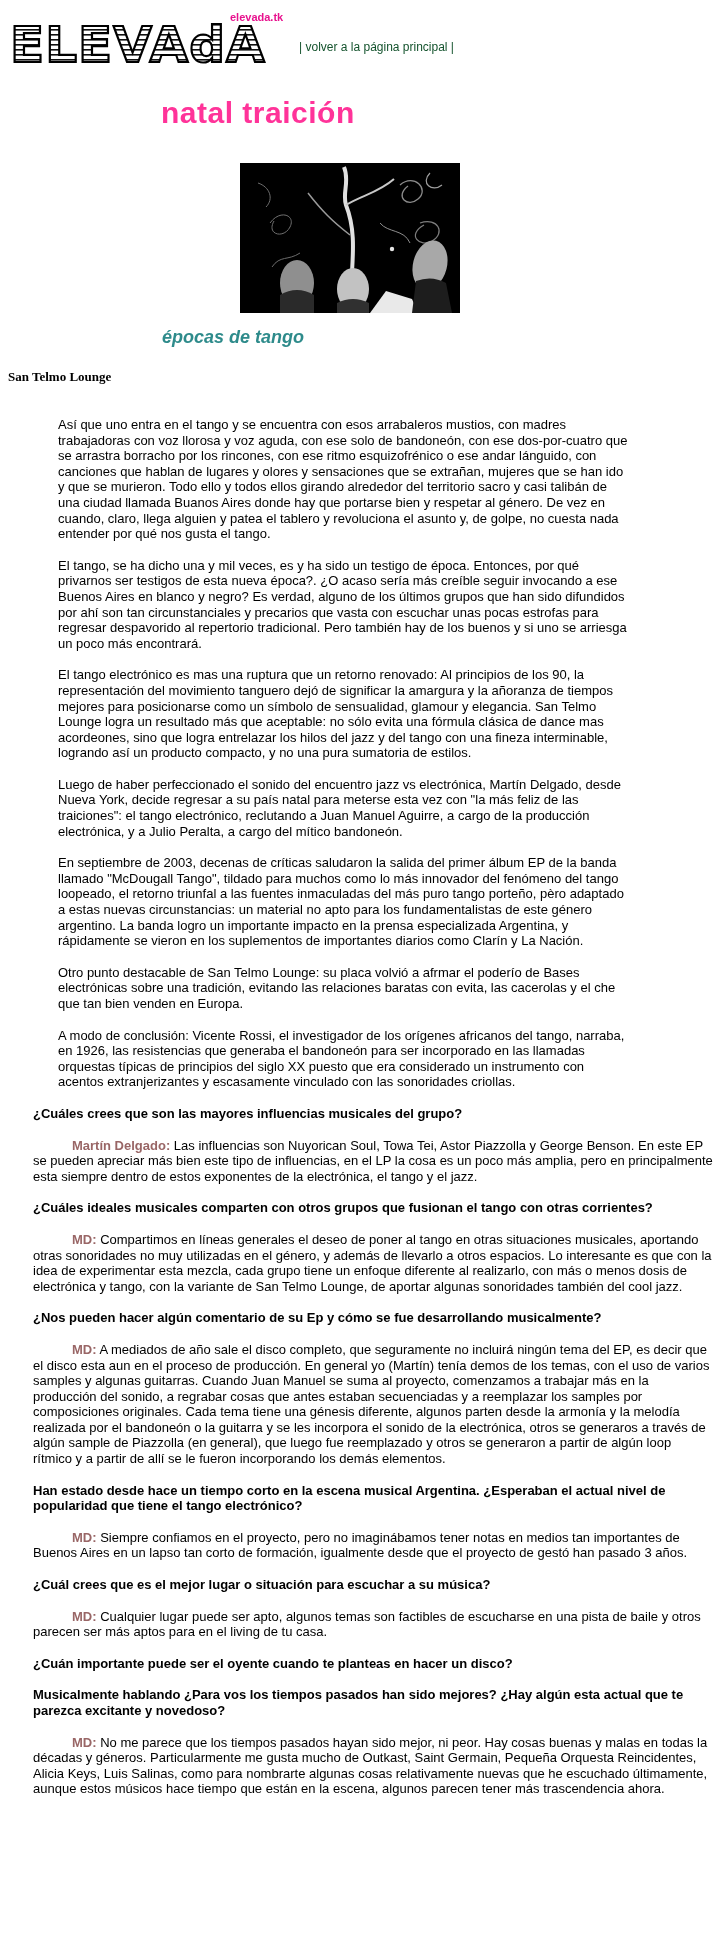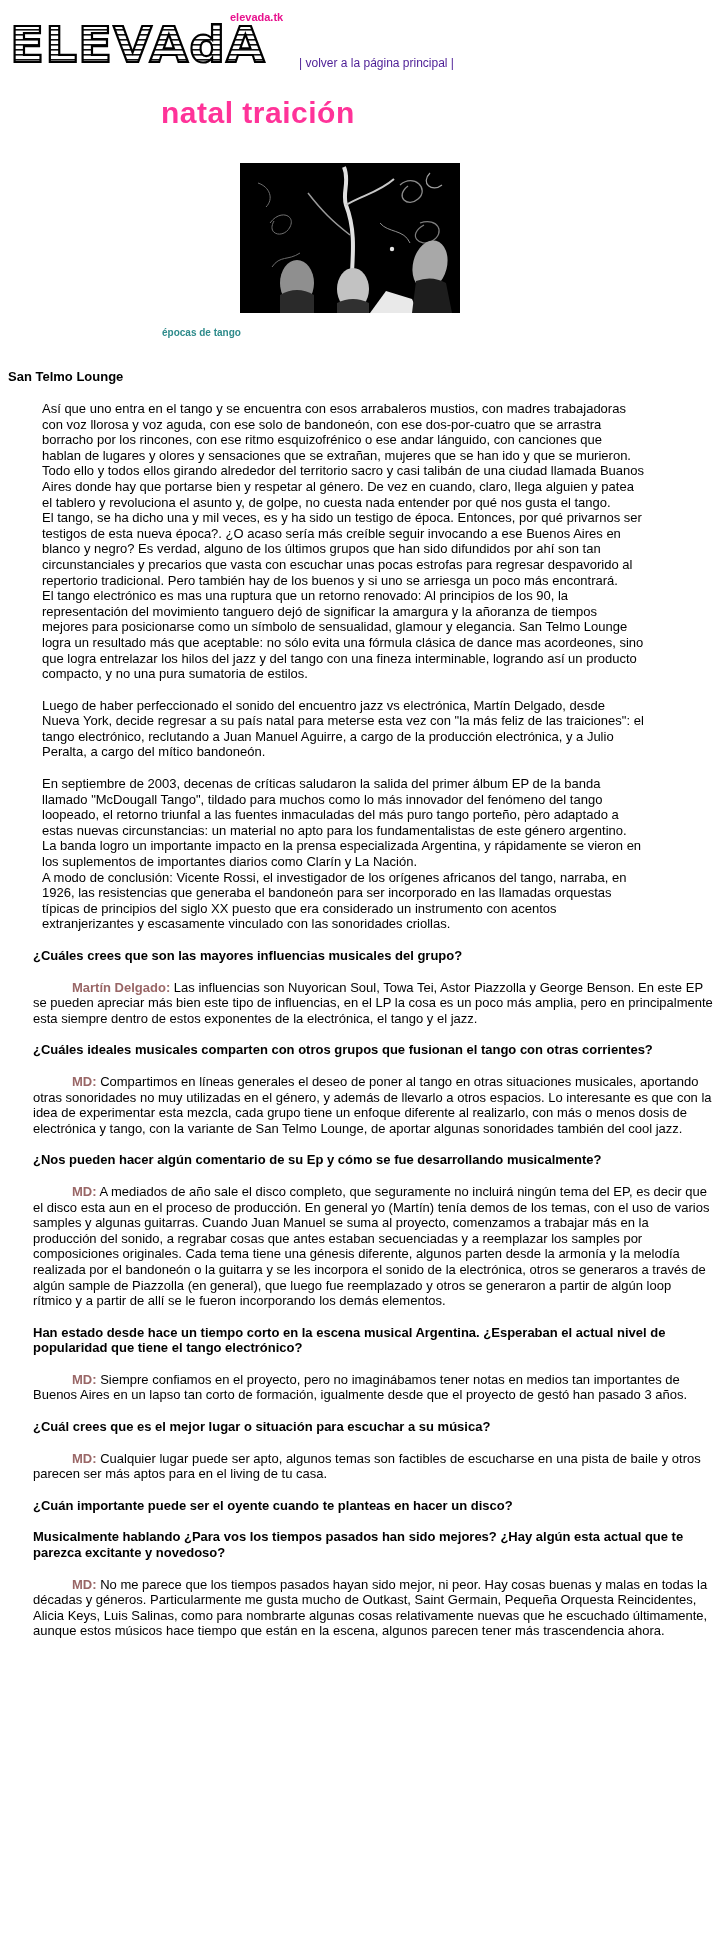--- a/index.html
+++ b/index.html
@@ -1,30 +1,30 @@
 <!DOCTYPE html>
 <html lang="es"><head>
 <meta charset="utf-8">
 <style>
   html,body { margin:0; padding:0; background:#fff; }
   body { font-family:"Liberation Sans", sans-serif; color:#000; }
   .page { position:relative; width:720px; height:1840px; background:#fff; overflow:hidden; }
 
   .site-label { position:absolute; left:230px; top:11px; color:#e8128e; font-size:11px; font-weight:bold; }
   .logo { position:absolute; left:8px; top:16px; cursor:pointer; }
-  .back-link { position:absolute; left:299px; top:56px; color:#4c1d95; font-size:12px; text-decoration:none; cursor:pointer; }
+  .back-link { position:absolute; left:299px; top:40px; color:#14532d; font-size:12px; text-decoration:none; cursor:pointer; }
   .page-title { position:absolute; left:161px; top:96px; color:#ff3399; font-size:30px; font-weight:bold; letter-spacing:0.5px; }
   .photo { position:absolute; left:240px; top:163px; width:220px; height:150px; }
-  .photo-caption { position:absolute; left:162px; top:327px; color:#2e8b8b; font-size:10px; font-weight:bold; }
-  .band-heading { position:absolute; left:8px; top:369px; font-size:13px; font-weight:bold; }
+  .photo-caption { position:absolute; left:162px; top:327px; color:#2e8b8b; font-size:18px; font-weight:bold;font-style:italic; }
+  .band-heading { position:absolute; left:8px; top:369px; font-size:13px; font-weight:bold;font-family:Liberation Serif, serif; }
 
   .content { position:absolute; left:33px; top:401px; width:680px; font-size:13px; line-height:15.6px; }
   .article { margin-left:9px; width:602px; }
   .article .block { margin:0 0 16px 0; }
-  .article .para { margin:0; }
+  .article .para { margin:16px; }
 
   .qa { width:680px; }
   .q { font-weight:bold; margin:16px 0; }
   .a { margin:16px 0; }
   .speaker { color:#996666; font-weight:bold;padding-left:39px; }
 
   .footer-note { position:absolute; left:33px; top:1908px; color:#a8a8a8; font-size:11.5px; }
   .footer-rule { position:absolute; left:33px; top:1930px; width:500px; height:2px; background:#dedede; }
 </style>
 </head>
@@ -84,20 +84,21 @@
       <div class="block">
         <p class="para">Así que uno entra en el tango y se encuentra con esos arrabaleros mustios, con madres trabajadoras con voz llorosa y voz aguda, con ese solo de bandoneón, con ese dos-por-cuatro que se arrastra borracho por los rincones, con ese ritmo esquizofrénico o ese andar lánguido, con canciones que hablan de lugares y olores y sensaciones que se extrañan, mujeres que se han ido y que se murieron. Todo ello y todos ellos girando alrededor del territorio sacro y casi talibán de una ciudad llamada Buanos Aires donde hay que portarse bien y respetar al género. De vez en cuando, claro, llega alguien y patea el tablero y revoluciona el asunto y, de golpe, no cuesta nada entender por qué nos gusta el tango.</p>
         <p class="para">El tango, se ha dicho una y mil veces, es y ha sido un testigo de época. Entonces, por qué privarnos ser testigos de esta nueva época?. ¿O acaso sería más creíble seguir invocando a ese Buenos Aires en blanco y negro? Es verdad, alguno de los últimos grupos que han sido difundidos por ahí son tan circunstanciales y precarios que vasta con escuchar unas pocas estrofas para regresar despavorido al repertorio tradicional. Pero también hay de los buenos y si uno se arriesga un poco más encontrará.</p>
         <p class="para">El tango electrónico es mas una ruptura que un retorno renovado: Al principios de los 90, la representación del movimiento tanguero dejó de significar la amargura y la añoranza de tiempos mejores para posicionarse como un símbolo de sensualidad, glamour y elegancia. San Telmo Lounge logra un resultado más que aceptable: no sólo evita una fórmula clásica de dance mas acordeones, sino que logra entrelazar los hilos del jazz y del tango con una fineza interminable, logrando así un producto compacto, y no una pura sumatoria de estilos.</p>
       </div>
       <div class="block">
         <p class="para">Luego de haber perfeccionado el sonido del encuentro jazz vs electrónica, Martín Delgado, desde Nueva York, decide regresar a su país natal para meterse esta vez con "la más feliz de las traiciones": el tango electrónico, reclutando a Juan Manuel Aguirre, a cargo de la producción electrónica, y a Julio Peralta, a cargo del mítico bandoneón.</p>
       </div>
       <div class="block">
         <p class="para">En septiembre de 2003, decenas de críticas saludaron la salida del primer álbum EP de la banda llamado "McDougall Tango", tildado para muchos como lo más innovador del fenómeno del tango loopeado, el retorno triunfal a las fuentes inmaculadas del más puro tango porteño, pèro adaptado a estas nuevas circunstancias: un material no apto para los fundamentalistas de este género argentino. La banda logro un importante impacto en la prensa especializada Argentina, y rápidamente se vieron en los suplementos de importantes diarios como Clarín y La Nación.</p>
+        <p class="para">Otro punto destacable de San Telmo Lounge: su placa volvió a afrmar el poderío de Bases electrónicas sobre una tradición, evitando las relaciones baratas con evita, las cacerolas y el che que tan bien venden en Europa.</p>
         <p class="para">A modo de conclusión: Vicente Rossi, el investigador de los orígenes africanos del tango, narraba, en 1926, las resistencias que generaba el bandoneón para ser incorporado en las llamadas orquestas típicas de principios del siglo XX puesto que era considerado un instrumento con acentos extranjerizantes y escasamente vinculado con las sonoridades criollas.</p>
       </div>
     </div>
 
     <div class="qa">
 
       <p class="q">¿Cuáles crees que son las mayores influencias musicales del grupo?</p>
       <p class="a"><span class="speaker">Martín Delgado:</span><span> Las influencias son Nuyorican Soul, Towa Tei, Astor Piazzolla y George Benson. En este EP se pueden apreciar más bien este tipo de influencias, en el LP la cosa es un poco más amplia, pero en principalmente esta siempre dentro de estos exponentes de la electrónica, el tango y el jazz.</span></p>
 
       <p class="q">¿Cuáles ideales musicales comparten con otros grupos que fusionan el tango con otras corrientes?</p>

